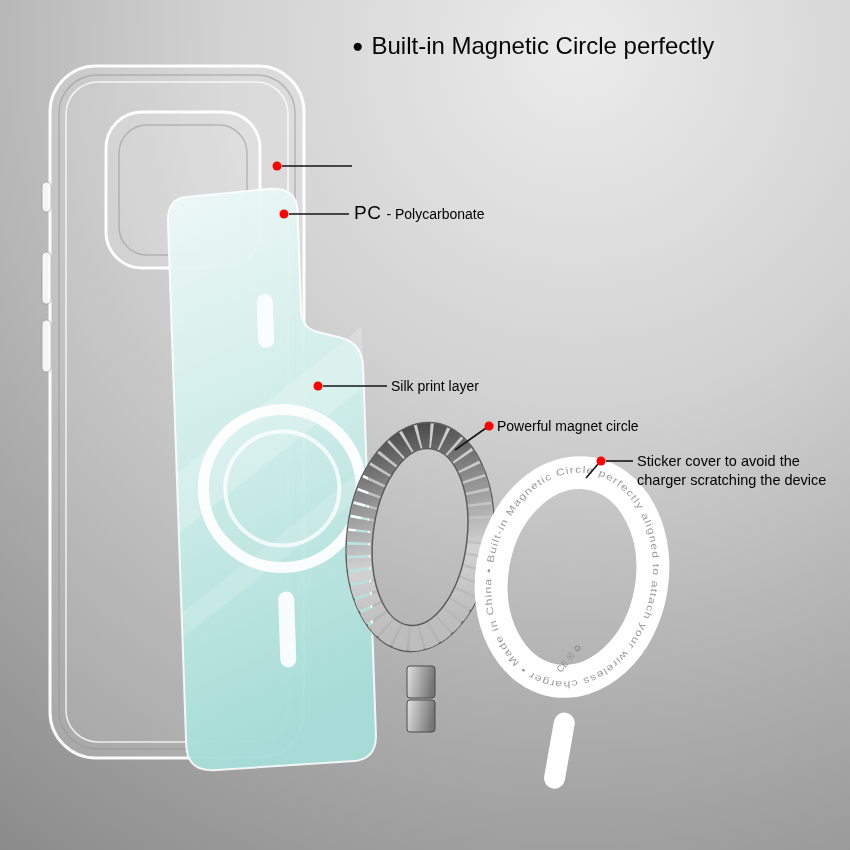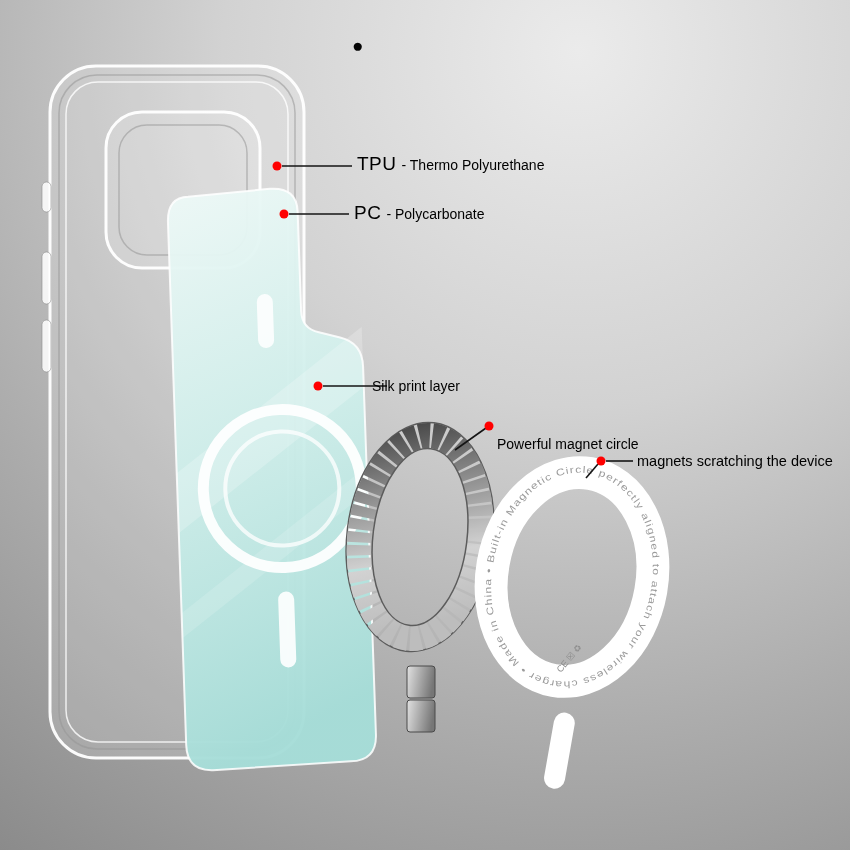--- a/index.html
+++ b/index.html
@@ -106,34 +106,32 @@
       <line class="callout-line" x1="586" y1="478" x2="598" y2="464"></line>
       <line class="callout-line" x1="606" y1="461" x2="633" y2="461"></line>
       <circle class="callout-dot" cx="601" cy="461" r="4.5"></circle>
     </g>
   </svg>
 
   <div class="title">
     <div class="row">
       <span class="bullet">●</span>
       <span>
-        <br>
+        <span>Built-in Magnetic Circle perfectly</span><br>
       </span>
     </div>
   </div>
 
-  <div class="callout-label" style="left:357px;top:153px;">
-    <span class="lbl-term">TPU</span><span class="lbl-desc">- Thermo Polyurethane</span>
-  </div>
 
   <div class="callout-label" style="left:354px;top:202px;text-align:center;">
     <span class="lbl-term">PC</span><span class="lbl-desc">- Polycarbonate</span>
   </div>
 
-  <div class="callout-label lbl-plain" style="left:372px;top:378px;">Silk print layer</div>
+  <div class="callout-label lbl-plain" style="left:391px;top:378px;">Silk print layer</div>
 
-  <div class="callout-label lbl-plain" style="left:497px;top:436px;">Powerful magnet circle</div>
+  <div class="callout-label lbl-plain" style="left:497px;top:418px;">Powerful magnet circle</div>
 
   <div class="callout-label lbl-small" style="left:637px;top:452px;">
-    <div>magnets scratching the device</div>
+    <div>Sticker cover to avoid the</div>
+    <div>charger scratching the device</div>
   </div>
 
 </div>
 
 </body></html>

